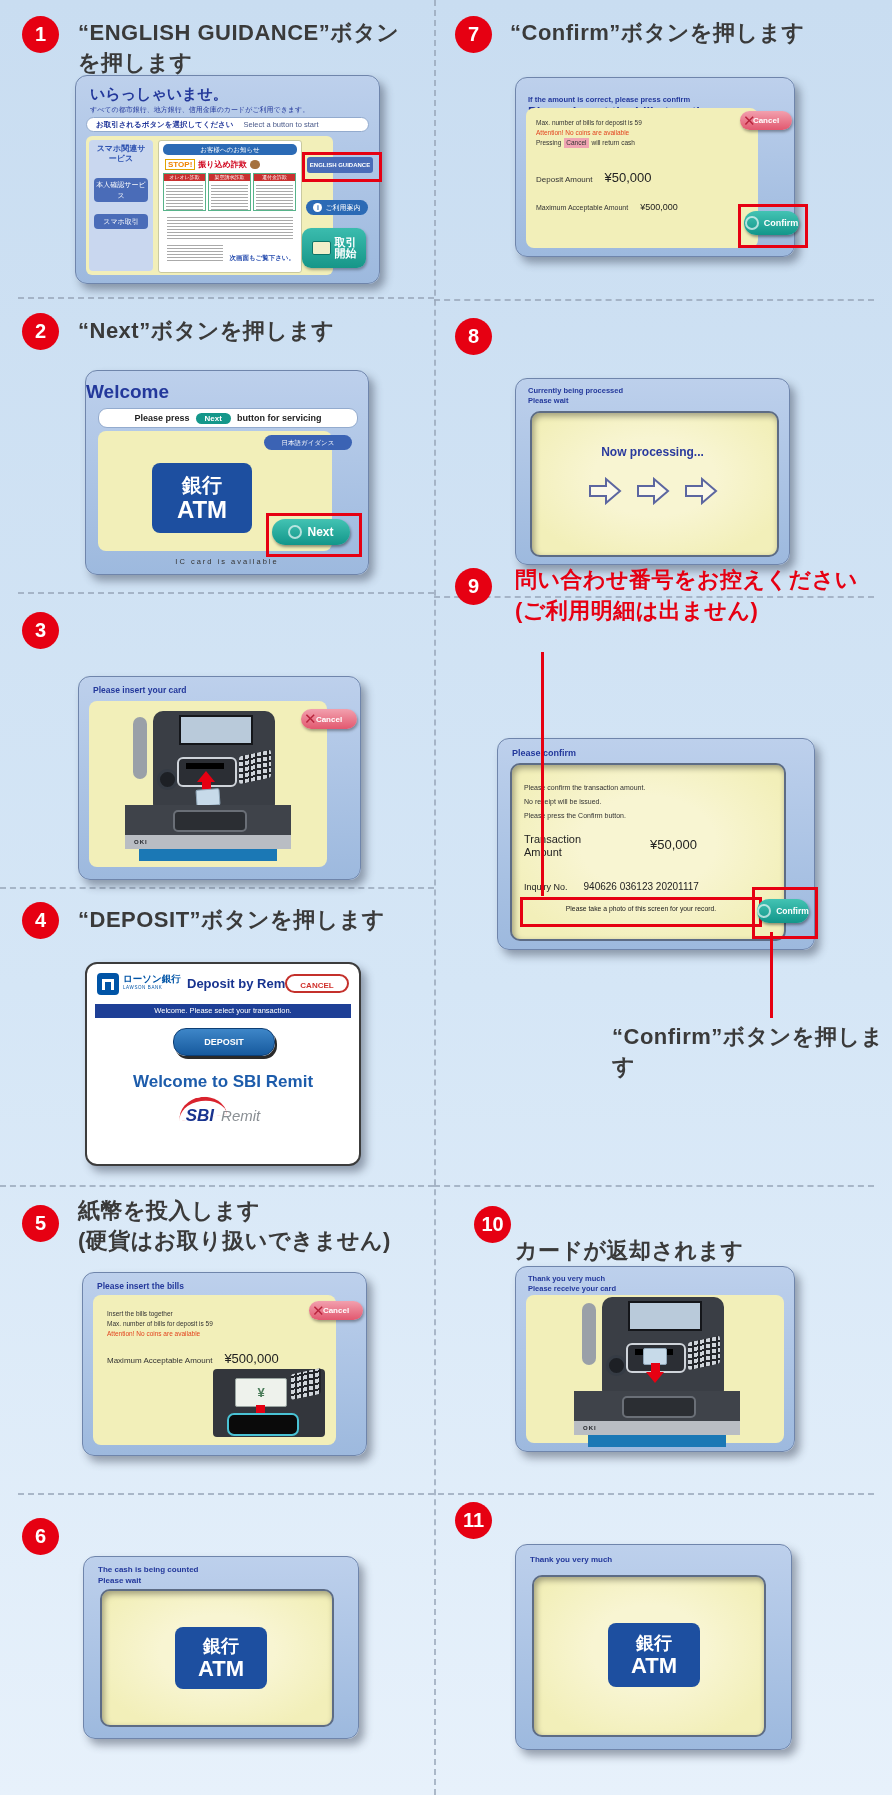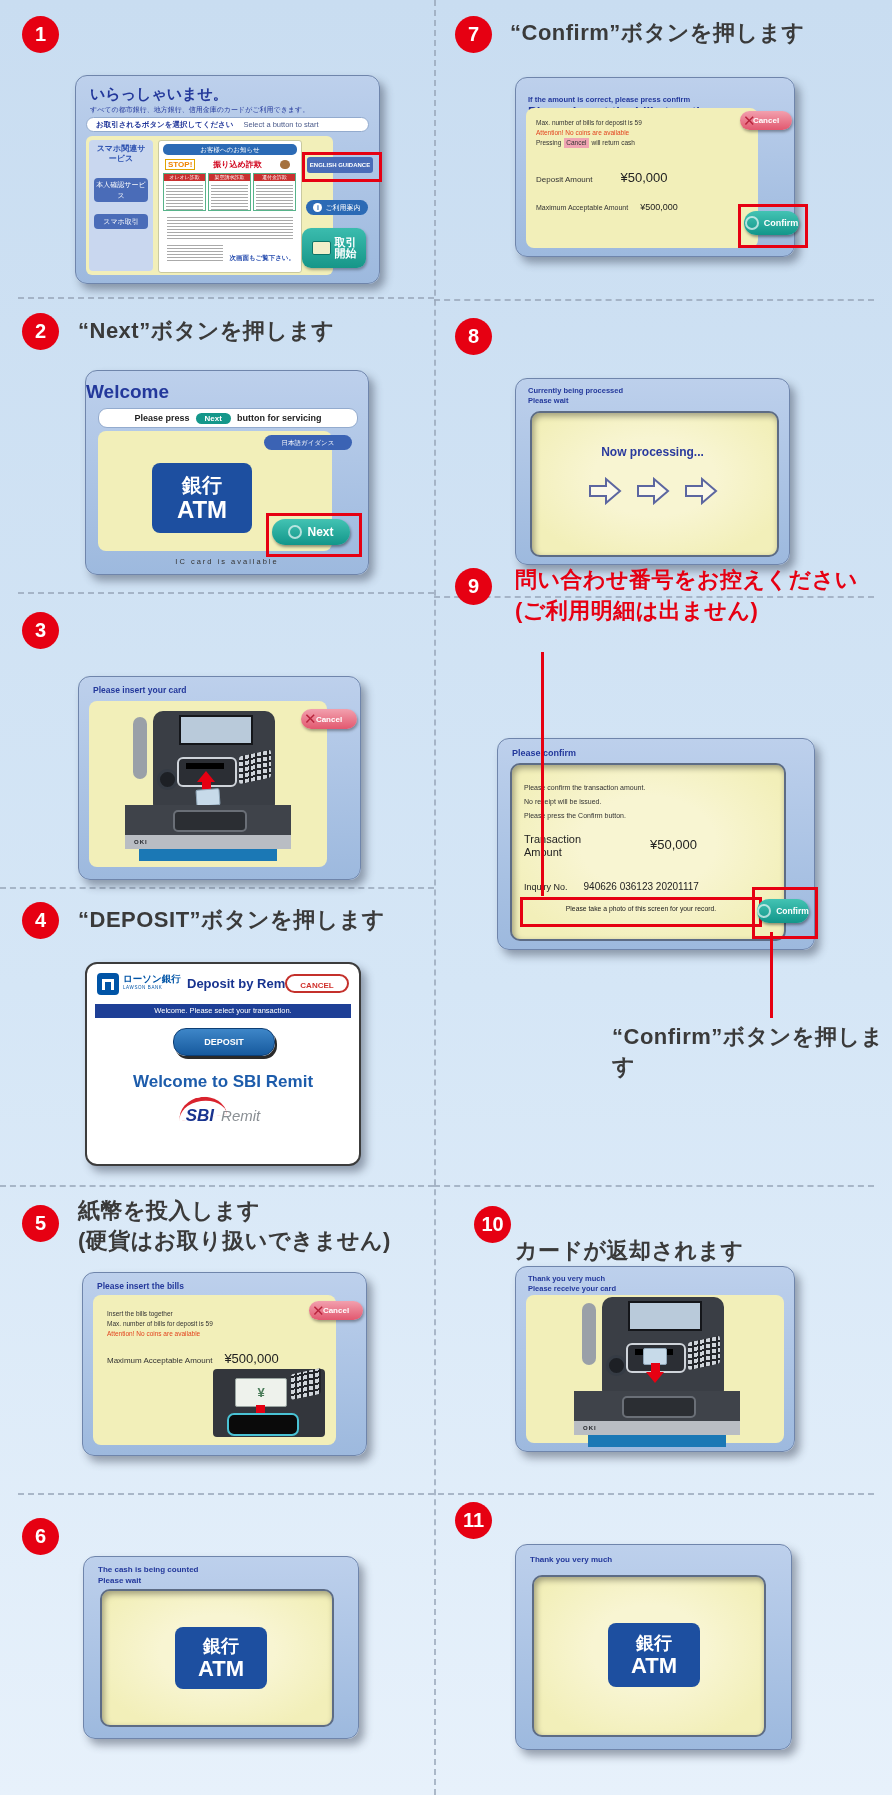--- a/index.html
+++ b/index.html
@@ -64,39 +64,40 @@
   <div class="hline" style="left:18px;top:297px;width:416px;"></div>
   <div class="hline" style="left:18px;top:592px;width:416px;"></div>
   <div class="hline" style="left:0px;top:887px;width:434px;"></div>
   <div class="hline" style="left:0px;top:1185px;width:434px;"></div>
   <div class="hline" style="left:434px;top:299px;width:440px;"></div>
   <div class="hline" style="left:434px;top:596px;width:440px;"></div>
   <div class="hline" style="left:434px;top:1185px;width:440px;"></div>
   <div class="hline" style="left:18px;top:1493px;width:856px;"></div>
 
   <div class="stepnum" style="left:22px;top:16px;">1</div>
+  <div class="caption" style="left:78px;top:18px;width:340px;">“ENGLISH GUIDANCE”ボタンを押します</div>
 
   <div class="screen" style="left:75px;top:75px;width:303px;height:207px;">
     <div class="scr-h" style="left:14px;top:8px;font-size:15px;">いらっしゃいませ。</div>
     <div class="scr-h" style="left:14px;top:29px;font-size:7px;font-weight:normal;">すべての都市銀行、地方銀行、信用金庫のカードがご利用できます。</div>
     <div class="abs" style="left:10px;top:41px;width:283px;height:15px;background:#fff;border:1px solid #93abce;border-radius:8px;display:flex;align-items:center;padding:0 9px;box-sizing:border-box;gap:10px;">
       <span style="font-size:7.5px;color:#23389b;font-weight:bold;">お取引されるボタンを選択してください</span>
       <span style="font-size:7.5px;color:#4a5a8a;">Select a button to start</span>
     </div>
     <div class="yellow" style="left:10px;top:60px;width:247px;height:139px;border-radius:6px;">
 
       <div class="abs" style="left:3px;top:4px;width:64px;height:131px;background:#c9d7ef;border-radius:4px;">
         <div style="margin:4px 4px 0;font-size:8px;font-weight:bold;color:#2b50b0;text-align:center;line-height:10px;">スマホ関連サービス</div>
         <div style="position:absolute;left:5px;top:38px;width:54px;height:24px;background:#4a6cb8;border-radius:4px;color:#fff;font-size:7px;text-align:center;line-height:11px;padding-top:1px;box-sizing:border-box;">本人確認サービス</div>
         <div style="position:absolute;left:5px;top:74px;width:54px;height:15px;background:#4a6cb8;border-radius:4px;color:#fff;font-size:7px;text-align:center;line-height:15px;">スマホ取引</div>
       </div>
 
       <div class="abs" style="left:72px;top:4px;width:142px;height:131px;background:#fff;border:1px solid #c9c9a0;border-radius:3px;">
         <div style="position:absolute;left:4px;top:3px;width:134px;height:11px;background:#2b6ab5;border-radius:5px;color:#fff;font-size:6.5px;text-align:center;line-height:11px;">お客様へのお知らせ</div>
-        <div class="abs" style="left:6px;top:18px;display:flex;align-items:center;gap:18px;">
+        <div class="abs" style="left:6px;top:18px;display:flex;align-items:center;gap:3px;">
           <span style="background:#fff;border:1px solid #e0a400;color:#f08300;font-weight:bold;font-size:8px;padding:0 2px;">STOP!</span>
           <span style="color:#d0021b;font-weight:bold;font-size:8px;">振り込め詐欺</span>
           <span style="width:10px;height:9px;background:#a5713e;border-radius:50% 50% 45% 45%;display:inline-block;"></span>
         </div>
         <div class="abs" style="left:4px;top:32px;display:flex;gap:2px;">
           <div style="width:43px;height:38px;border:1px solid #57b38a;box-sizing:border-box;">
             <div style="height:7px;background:#c9302f;color:#fff;font-size:5px;text-align:center;line-height:7px;overflow:hidden;">オレオレ詐欺</div>
             <div class="hatch" style="height:27px;margin:2px;"></div>
           </div>
           <div style="width:43px;height:38px;border:1px solid #57b38a;box-sizing:border-box;">
@@ -272,21 +273,21 @@
     </div>
     <div class="abs" style="left:20px;top:40px;">
       <div class="small">Max. number of bills for deposit is 59</div>
       <div class="small redsmall">Attention! No coins are available</div>
       <div class="small" style="display:flex;gap:3px;align-items:baseline;">
         <span>Pressing</span>
         <span style="background:#f0a4b2;padding:0 2px;">Cancel</span>
         <span>will return cash</span>
       </div>
     </div>
-    <div class="abs flexrow" style="left:20px;top:92px;gap:28px;">
+    <div class="abs flexrow" style="left:20px;top:92px;gap:12px;">
       <span style="font-size:8px;color:#333;">Deposit Amount</span>
       <span style="font-size:13px;color:#222;">¥50,000</span>
     </div>
     <div class="abs flexrow" style="left:20px;top:124px;gap:12px;">
       <span style="font-size:7px;color:#333;">Maximum Acceptable Amount</span>
       <span style="font-size:9px;color:#222;">¥500,000</span>
     </div>
     <div class="redbox" style="left:222px;top:126px;width:64px;height:38px;">
       <div class="pill-teal" style="left:3px;top:4px;width:55px;height:24px;font-size:9px;">
         <span class="o"></span>

